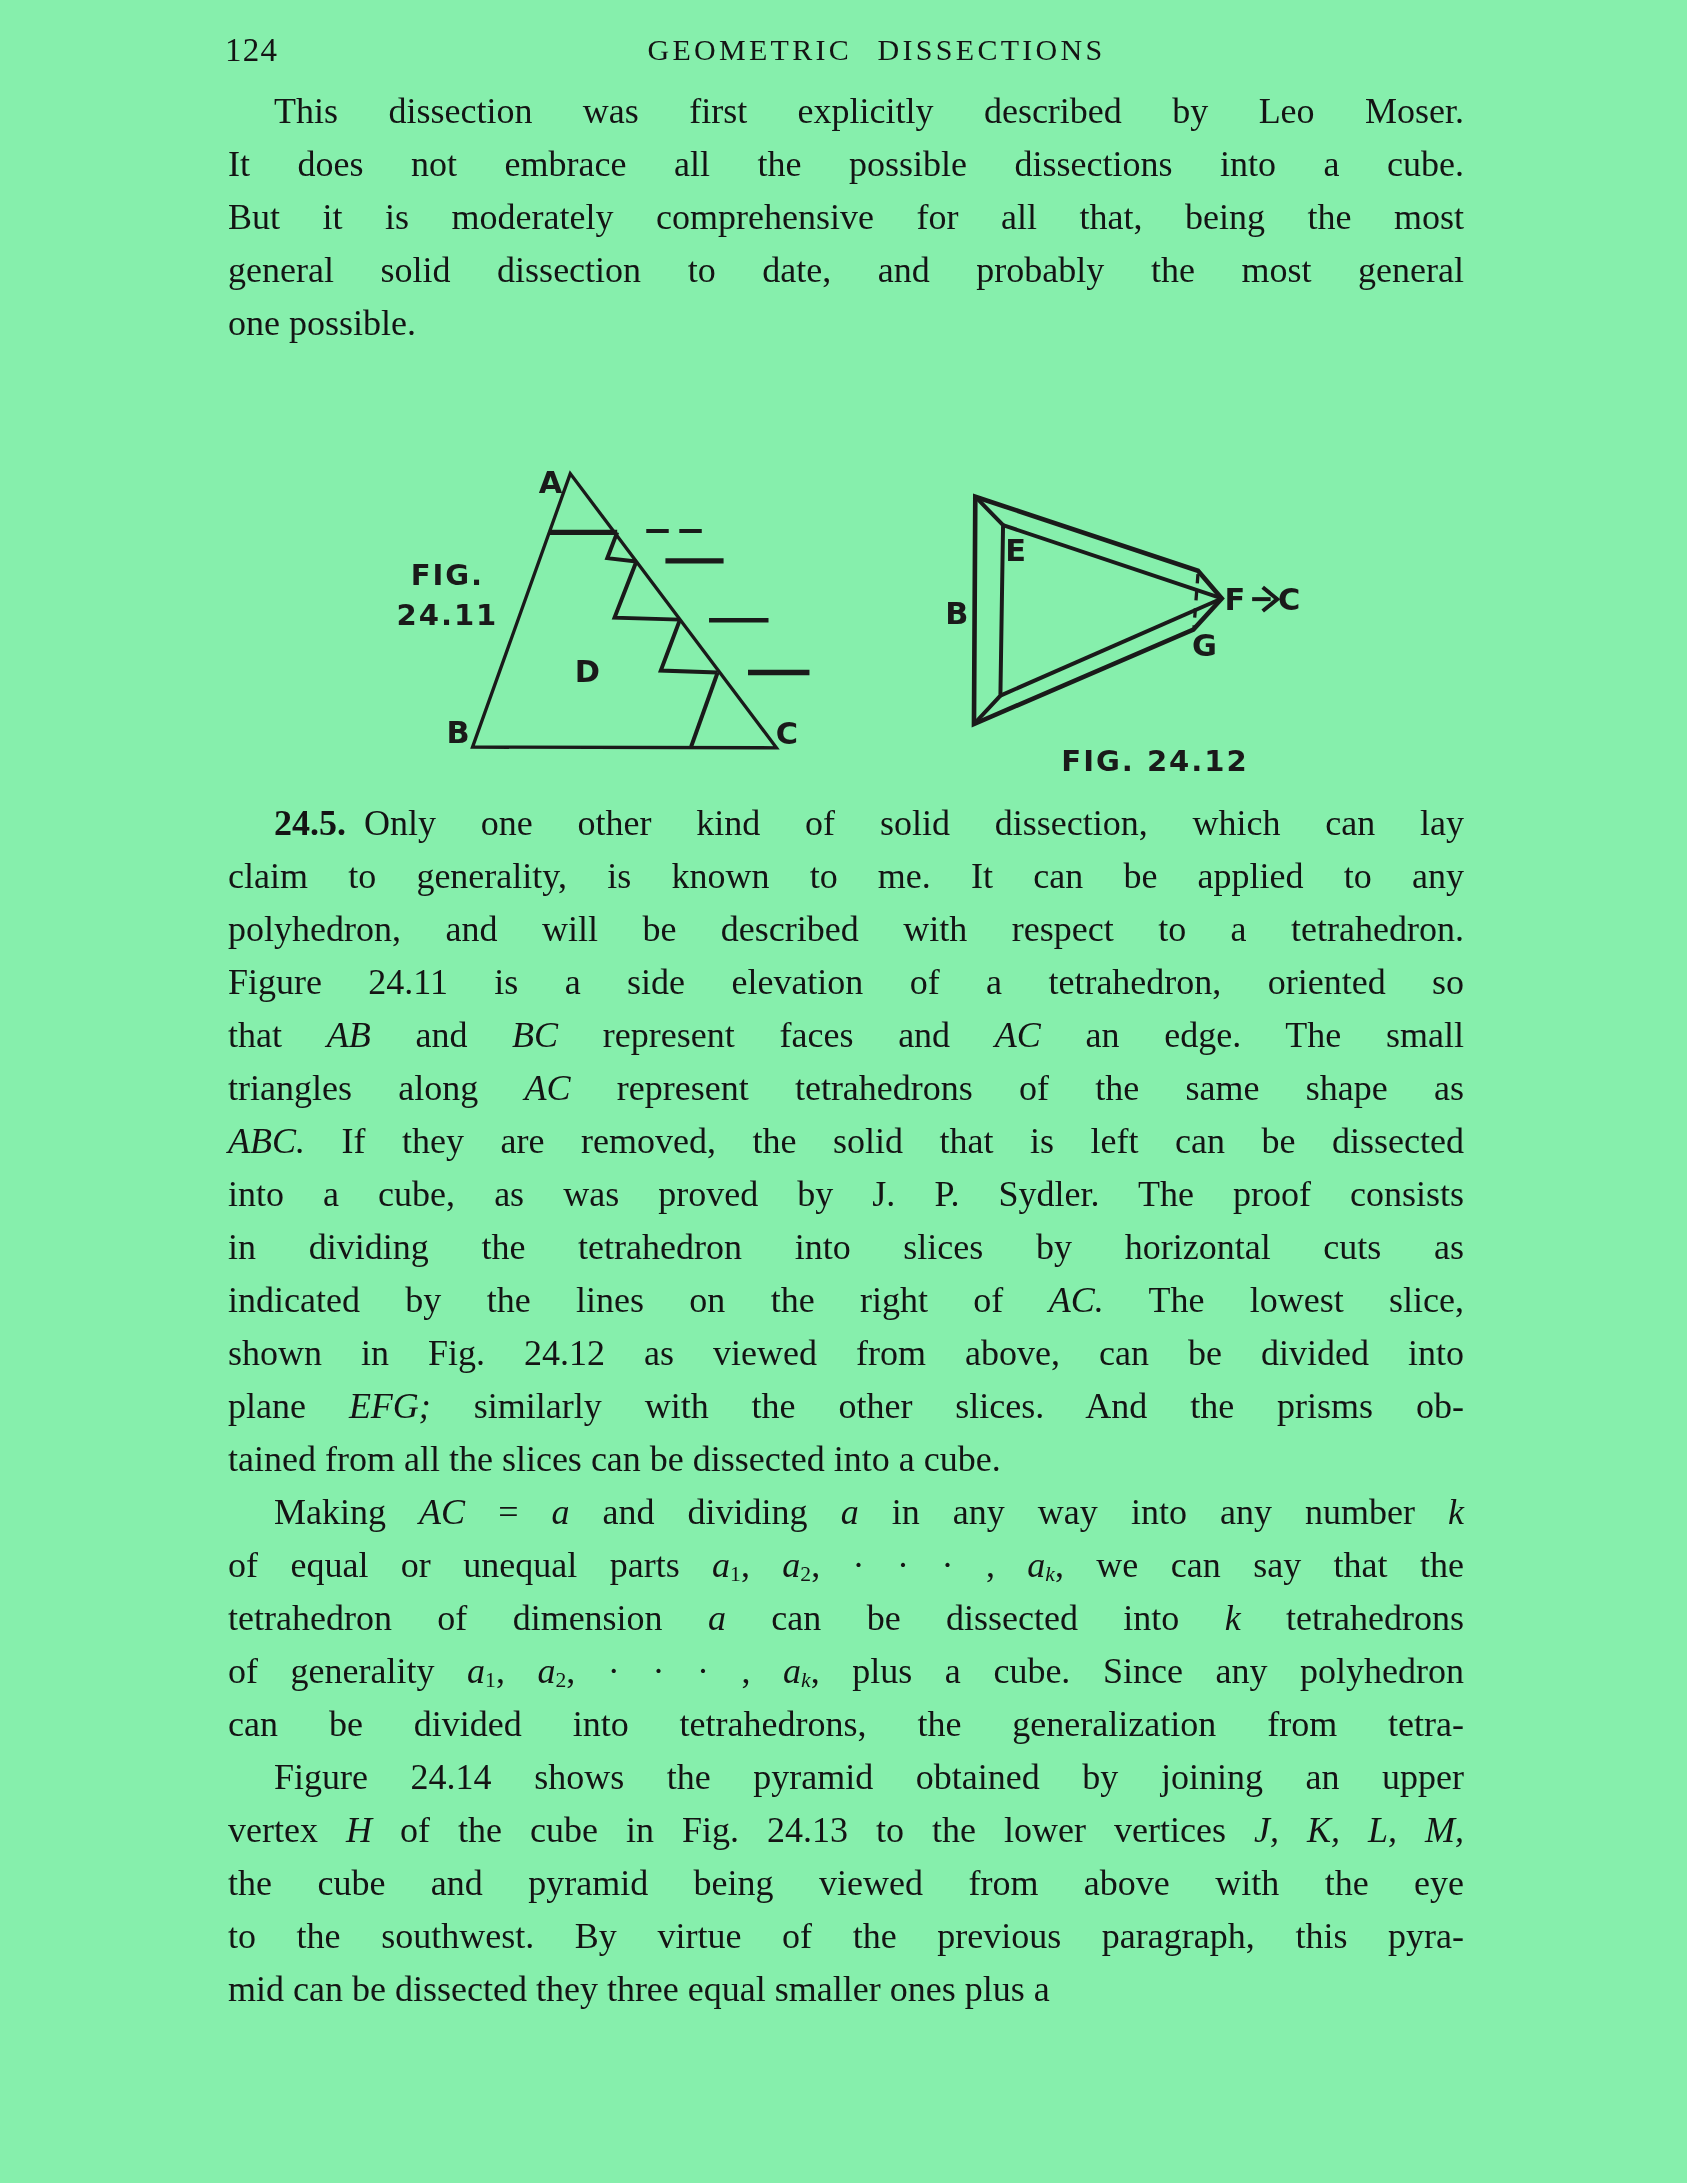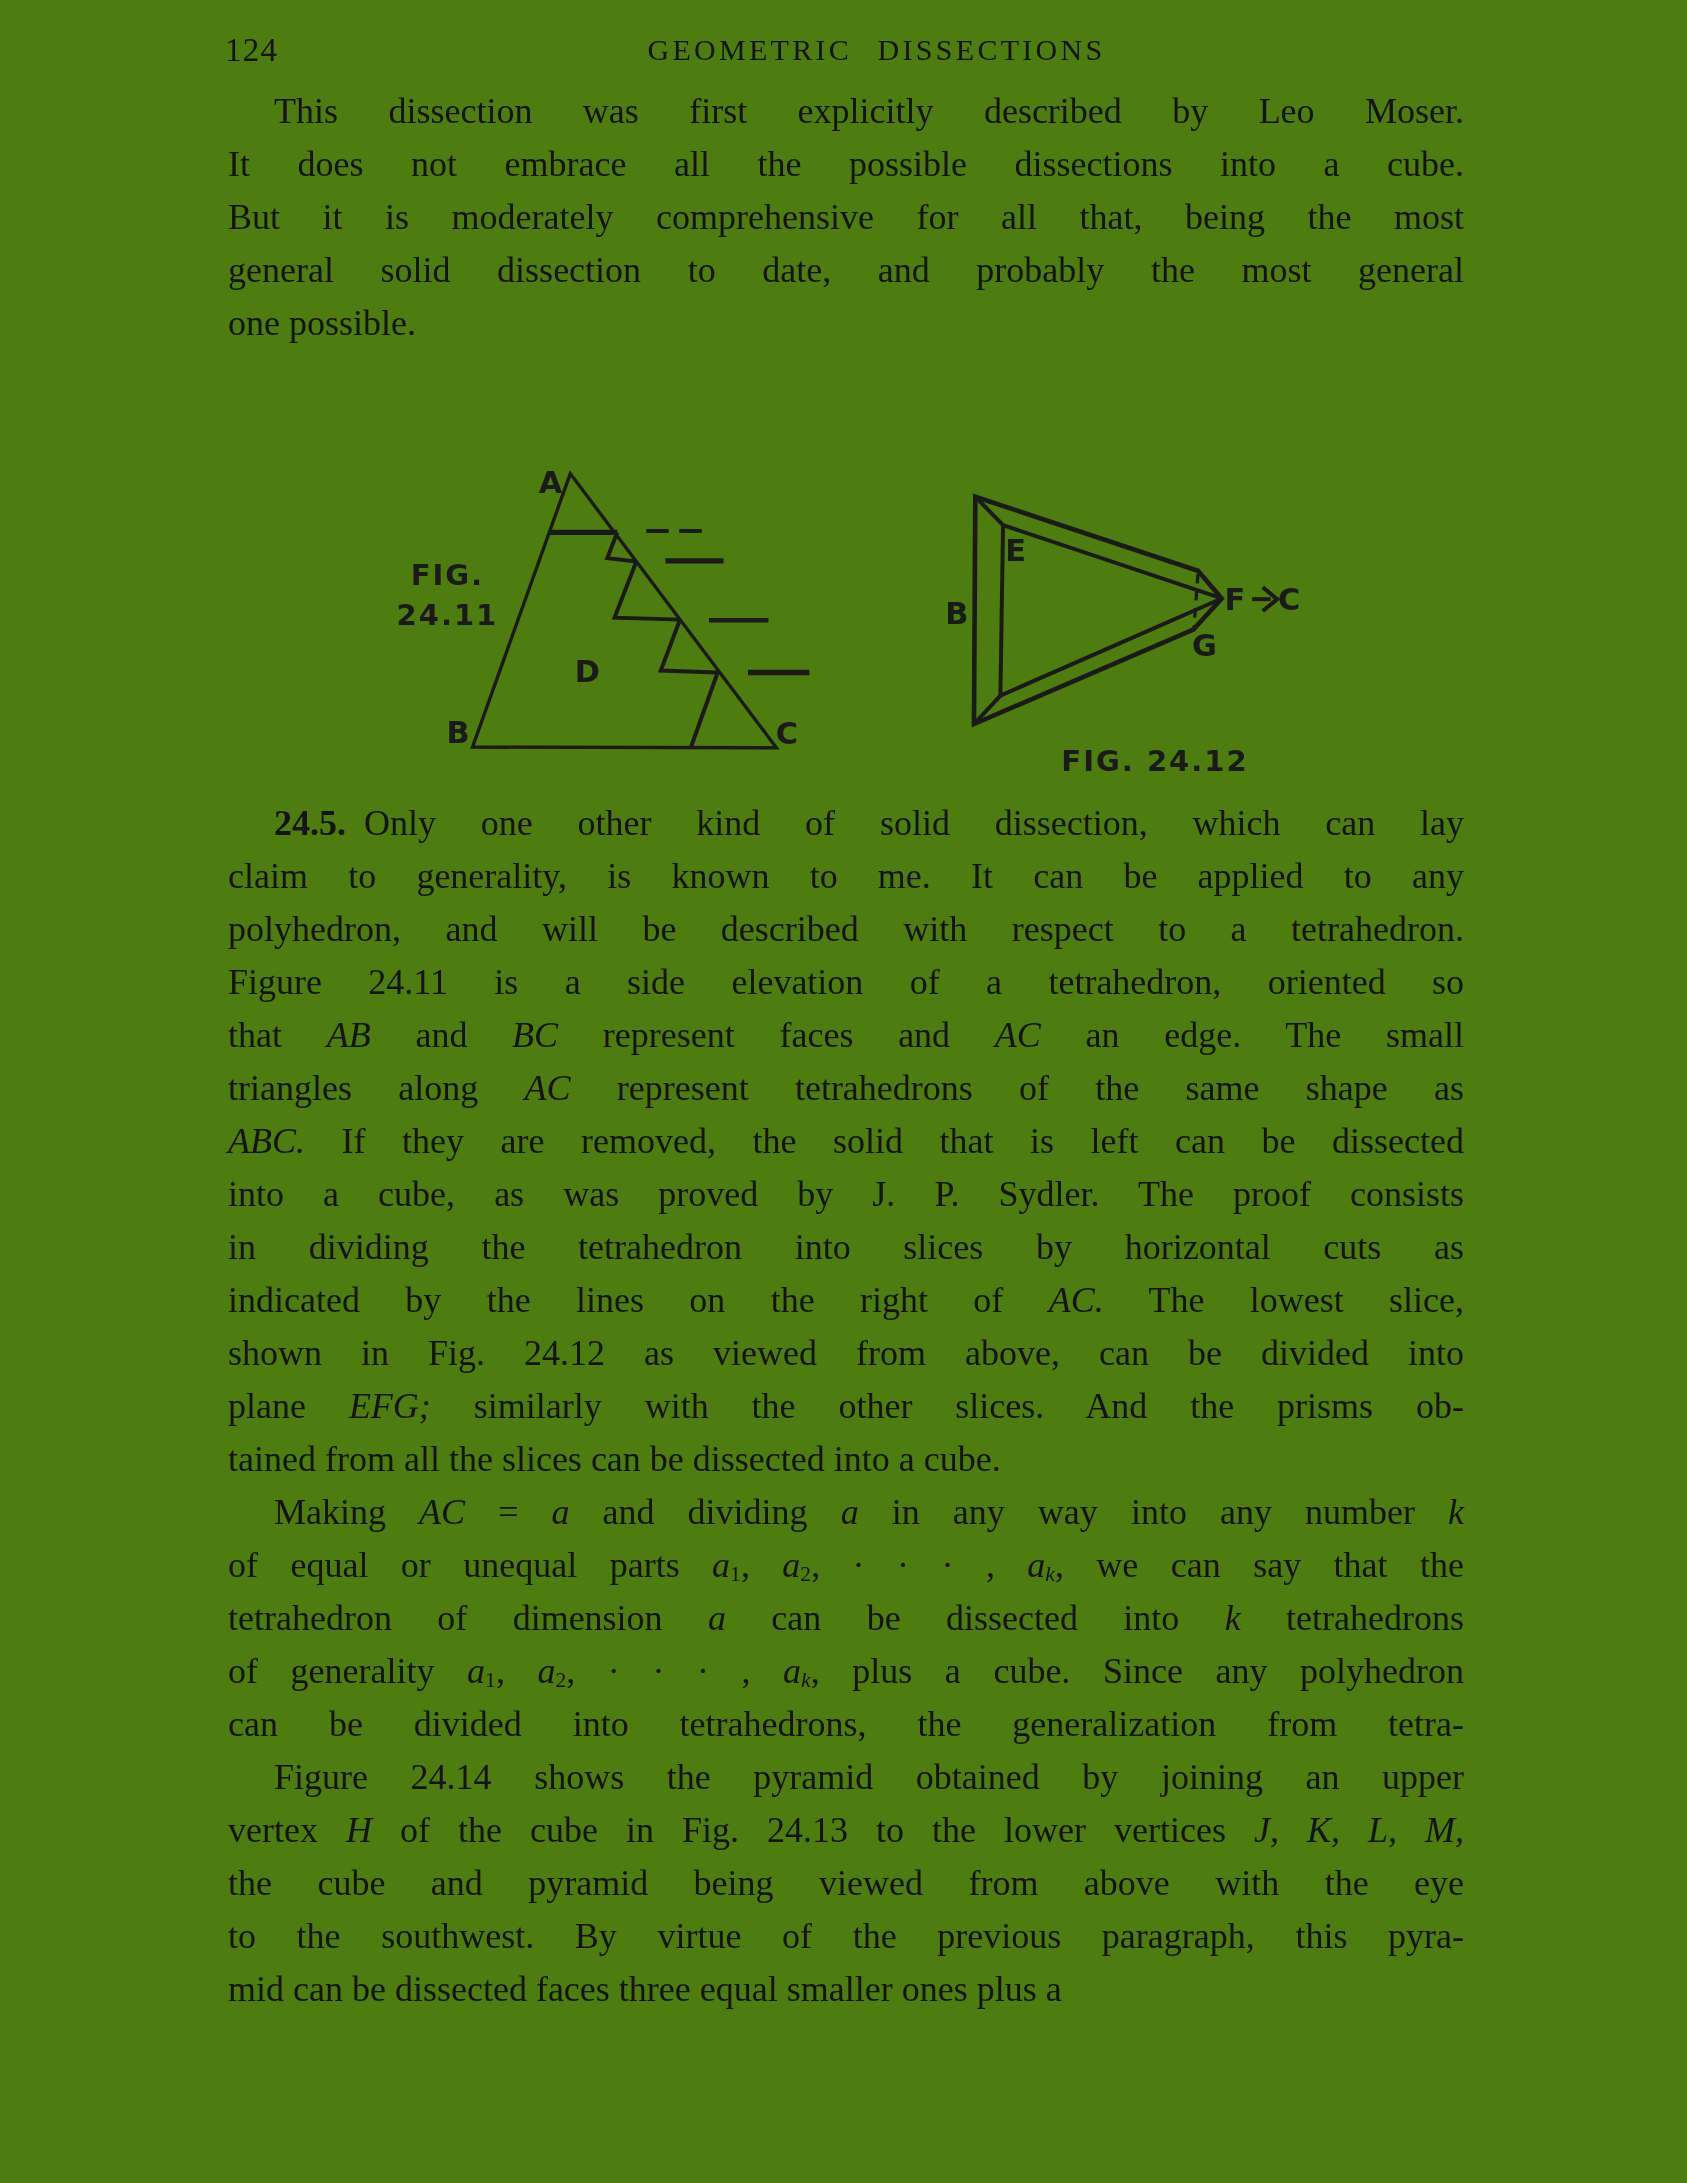--- a/index.html
+++ b/index.html
@@ -1,17 +1,17 @@
 <!DOCTYPE html>
 <html style="font-size:10.6px"><head>
 <meta charset="utf-8">
 <style>
   html,body{margin:0;padding:0;background:#e8e8e6;}
   .page{
-    position:relative;width:1687px;height:2183px;background:#4d7c0f;
+    position:relative;width:1687px;height:2183px;background:#86efac;
     font-family:"Liberation Serif", serif;color:#141414;overflow:hidden;
   }
   
   .pagenum{
     position:absolute;left:225px;top:32px;font-size:33px;letter-spacing:1.3px;
   }
   .runhead{
     position:absolute;left:572px;top:33px;width:609px;text-align:center;
     font-size:30px;letter-spacing:3.3px;word-spacing:14.6px;
   }
@@ -123,18 +123,18 @@
         <div class="line jl"><span class="rn-r">of equal or unequal parts </span><span class="rn-i">a</span><span class="rn-sub">1</span><span class="rn-r">, </span><span class="rn-i">a</span><span class="rn-sub">2</span><span class="rn-r">, · · · , </span><span class="rn-i">a</span><span class="rn-isub">k</span><span class="rn-r">, we can say that the</span></div>
         <div class="line jl"><span class="rn-r">tetrahedron of dimension </span><span class="rn-i">a</span><span class="rn-r"> can be dissected into </span><span class="rn-i">k</span><span class="rn-r"> tetrahedrons</span></div>
         <div class="line jl"><span class="rn-r">of generality </span><span class="rn-i">a</span><span class="rn-sub">1</span><span class="rn-r">, </span><span class="rn-i">a</span><span class="rn-sub">2</span><span class="rn-r">, · · · , </span><span class="rn-i">a</span><span class="rn-isub">k</span><span class="rn-r">, plus a cube. Since any polyhedron</span></div>
         <div class="line jl"><span class="rn-r">can be divided into tetrahedrons, the generalization from tetra-</span></div>
       </div>
       <div>
         <div class="line jl ind"><span class="rn-r">Figure 24.14 shows the pyramid obtained by joining an upper</span></div>
         <div class="line jl"><span class="rn-r">vertex </span><span class="rn-i">H</span><span class="rn-r"> of the cube in Fig. 24.13 to the lower vertices </span><span class="rn-i">J, K, L, M,</span></div>
         <div class="line jl"><span class="rn-r">the cube and pyramid being viewed from above with the eye</span></div>
         <div class="line jl"><span class="rn-r">to the southwest. By virtue of the previous paragraph, this pyra-</span></div>
-        <div class="line"><span class="rn-r">mid can be dissected faces three equal smaller ones plus a</span></div>
+        <div class="line"><span class="rn-r">mid can be dissected they three equal smaller ones plus a</span></div>
       </div>
     </div>
 
 </div>
 
 
 </body></html>

